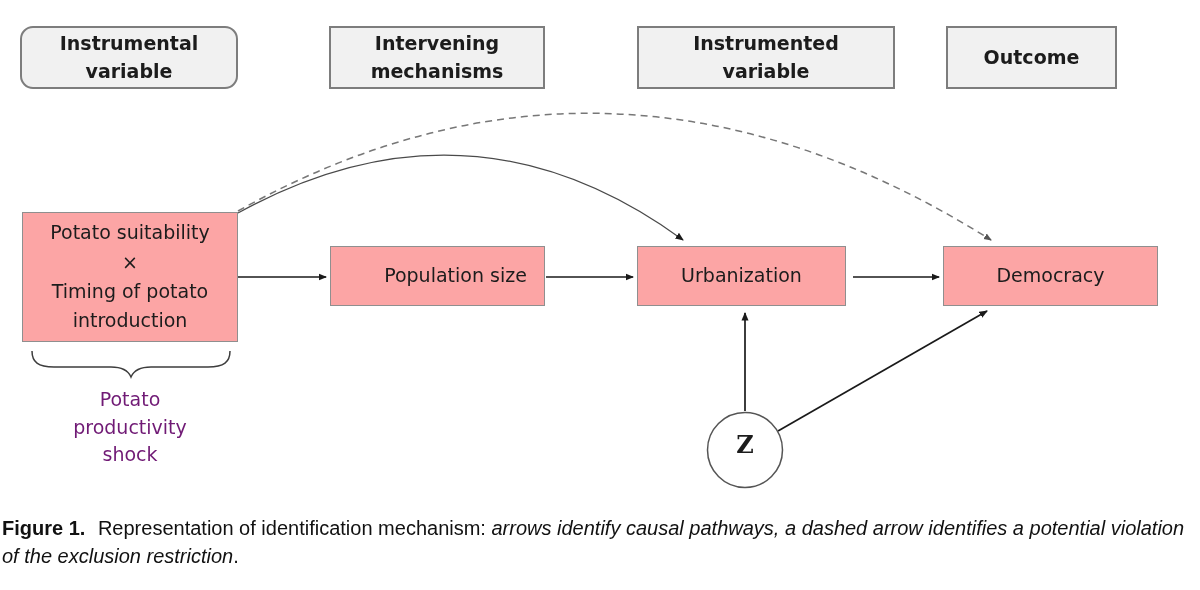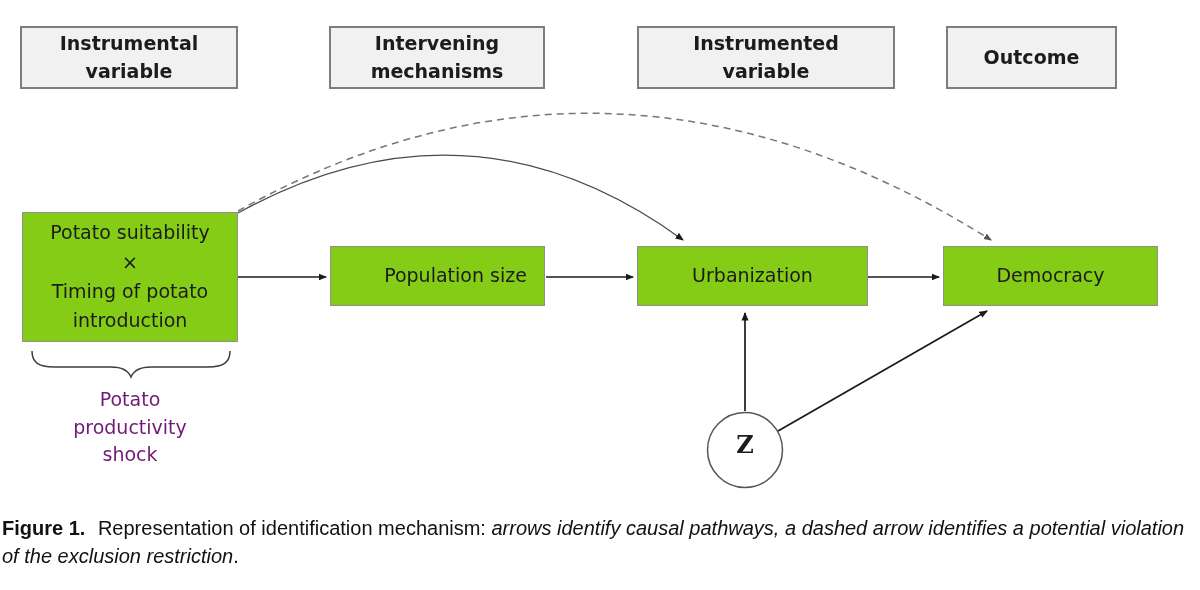--- a/index.html
+++ b/index.html
@@ -24,43 +24,43 @@
   }
   .box {
     position: absolute;
     box-sizing: border-box;
     display: flex;
     align-items: center;
     justify-content: center;
     text-align: center;
     white-space: pre-line;
     color: #1c1c1c;
-    background: #84cc16;
+    background: #fca5a5;
   }
   .hdr {
     background: #f1f1f1;
     border: 2px solid #7d7d7d;
     font-weight: bold;
     font-size: 19px;
     line-height: 1.45;
     top: 26px;
     height: 63px;
   }
-  .hdr-1 { left: 20px;  width: 218px; }
+  .hdr-1 { left: 20px;  width: 218px; border-radius: 13px; }
   .hdr-2 { left: 329px; width: 216px; }
   .hdr-3 { left: 637px; width: 258px; }
   .hdr-4 { left: 946px; width: 171px; }
   .node {
     border: 1.5px solid #8f8f8f;
     font-size: 19px;
     line-height: 1.55;
   }
   .node-instrument { left: 22px;  top: 212px; width: 216px; height: 130px; }
   .node-mechanism  { left: 330px; top: 246px; width: 215px; height: 60px; padding-left: 36px; }
-  .node-instrumented { left: 637px; top: 246px; width: 231px; height: 60px; }
+  .node-instrumented { left: 637px; top: 246px; width: 209px; height: 60px; }
   .node-outcome    { left: 943px; top: 246px; width: 215px; height: 60px; }
   .z-label {
     position: absolute;
     left: 707px; top: 430px; width: 76px;
     text-align: center;
     font-family: "DejaVu Serif", "Liberation Serif", serif;
     font-weight: bold;
     font-size: 24px;
     color: #1c1c1c;
   }

